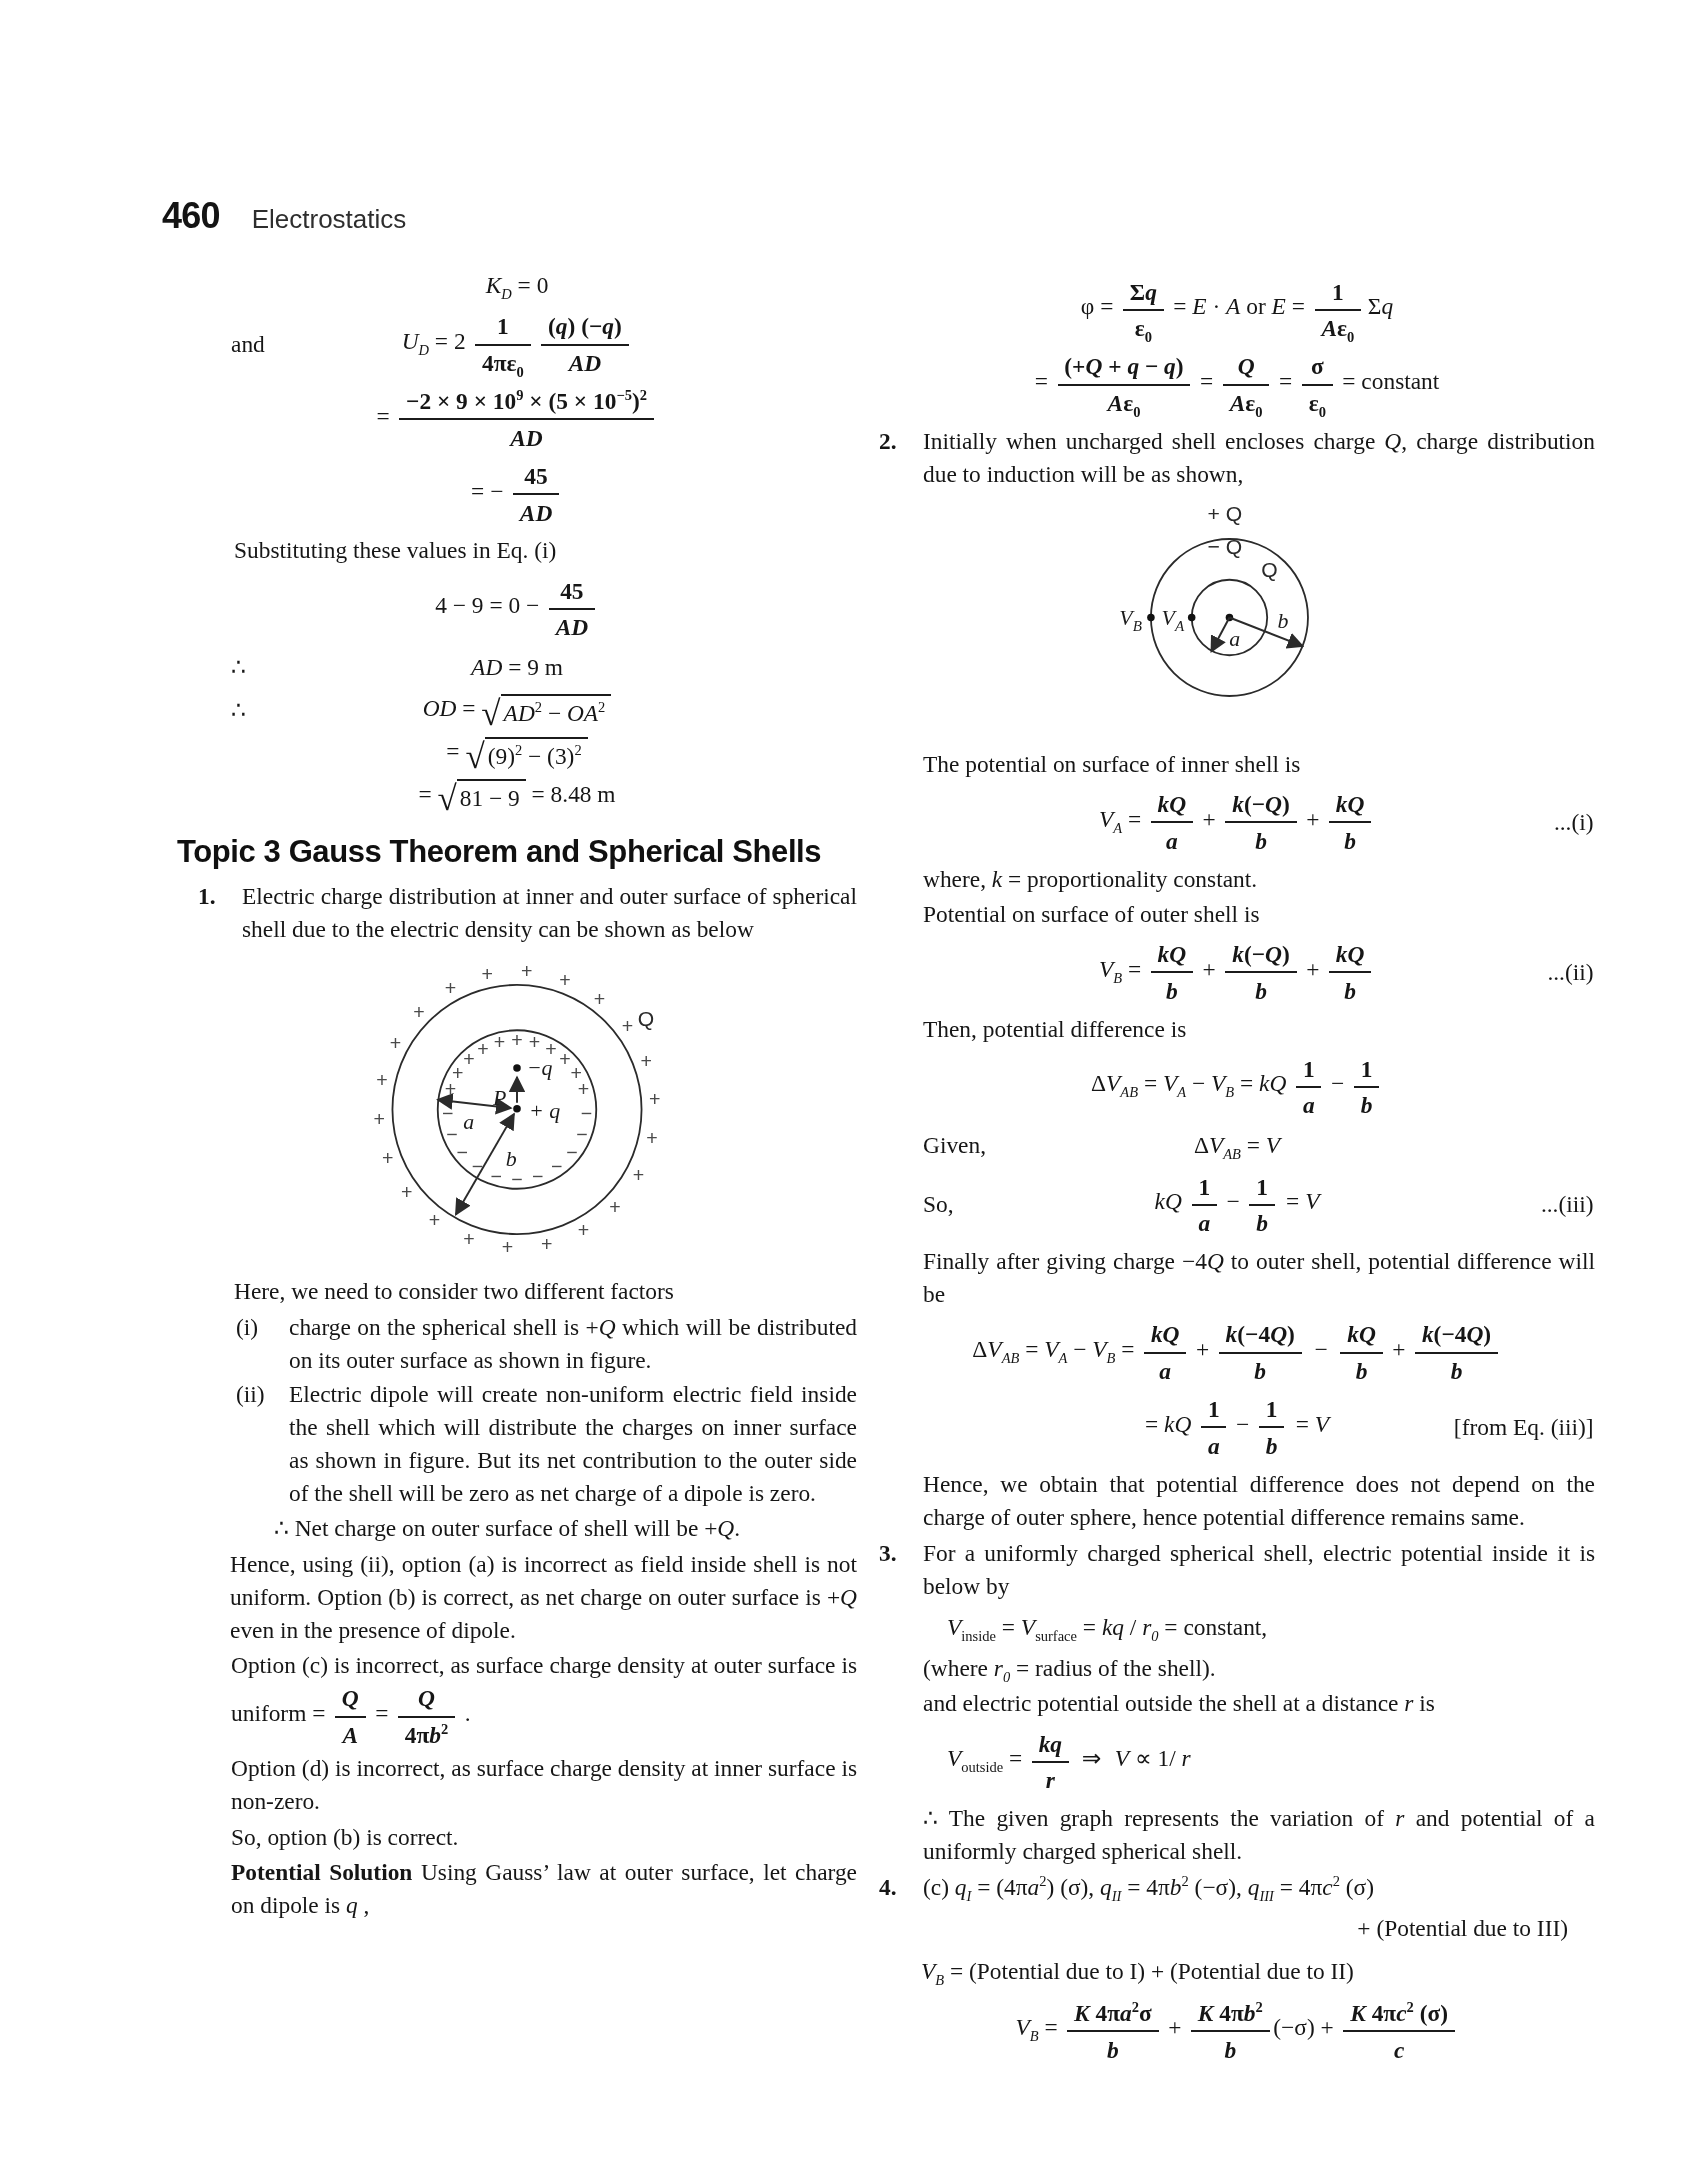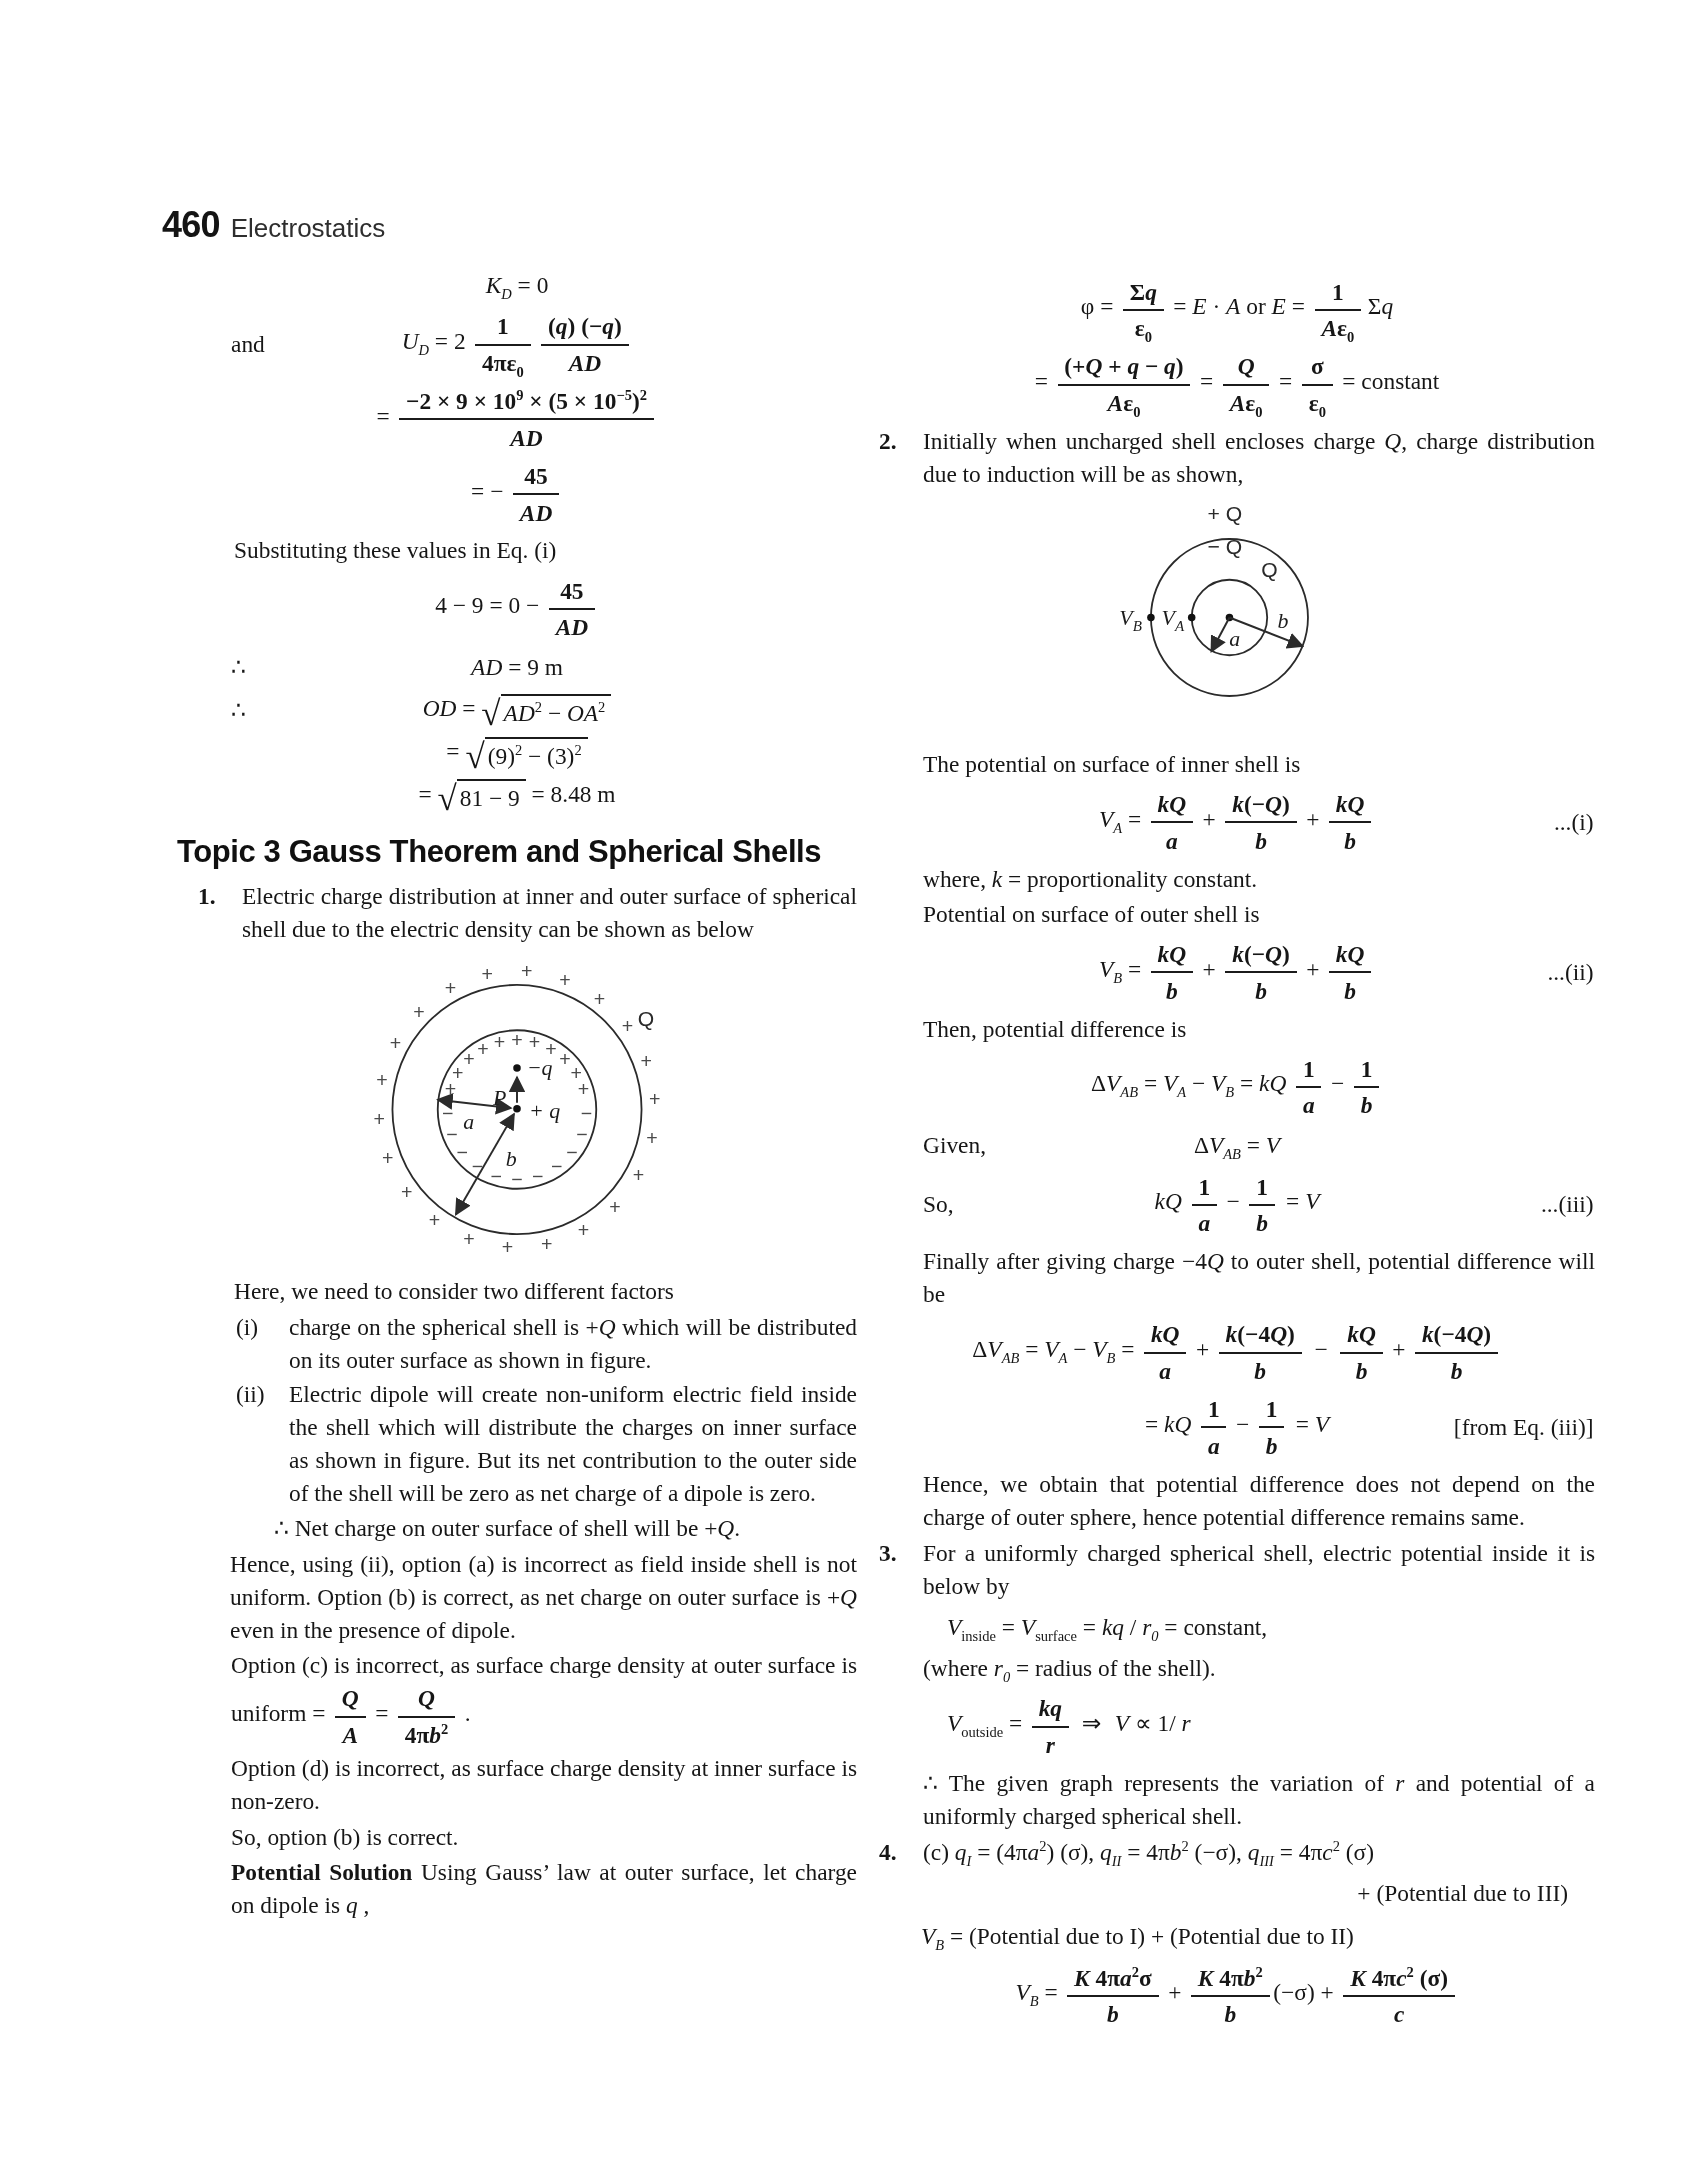--- a/index.html
+++ b/index.html
@@ -1,18 +1,18 @@
 <!DOCTYPE html>
 <html style="font-size:12px"><head>
 <meta charset="utf-8">
 <style>
   html,body{margin:0;padding:0;background:#ffffff;}
   .page{position:relative;width:1700px;height:2172px;background:#ffffff;overflow:hidden;
         color:#161616;font-family:"Liberation Serif",serif;}
-  .hdr{position:absolute;left:162px;top:204px;display:flex;align-items:baseline;gap:11px;
+  .hdr{position:absolute;left:162px;top:195px;display:flex;align-items:baseline;gap:32px;
        font-family:"Liberation Sans",sans-serif;}
   .hdr .num{font-size:36px;font-weight:bold;color:#141414;letter-spacing:-0.8px;}
   .hdr .sub{font-size:26px;color:#2e2e2e;}
   .col{position:absolute;font-size:23.4px;line-height:33px;text-align:justify;}
   #left-col{left:177px;top:258px;width:680px;}
   #right-col{left:879px;top:266px;width:716px;}
 
   .p{margin:2.3px 0;}
   .topic{font-family:"Liberation Sans",sans-serif;font-weight:bold;font-size:31px;line-height:38px;
          letter-spacing:-0.4px;margin:19.6px 0 9px 0;text-align:left;color:#101010;}
@@ -257,20 +257,21 @@
       </div>
       <div class="p" style="padding-left: 44px;">Hence, we obtain that potential difference does not depend on the charge of outer sphere, hence potential difference remains same.</div>
       <div class="item">
         <span class="m">3.</span>
         <span class="tx">For a uniformly charged spherical shell, electric potential inside it is below by</span>
       </div>
       <div class="eqrow">
         <span class="eqbody l" style="padding-left: 68px;"><span class="it">V</span><sub>inside</sub> = <span class="it">V</span><sub>surface</sub> = <span class="it">kq</span> / <span class="it">r</span><sub class="it">0</sub> = constant,</span>
       </div>
       <div class="p" style="padding-left: 44px;">(where <span class="it">r</span><sub class="it">0</sub> = radius of the shell).</div>
+      <div class="p" style="padding-left: 44px;">and electric potential outside the shell at a distance <span class="it">r</span> is</div>
       <div class="eqrow">
         <span class="eqbody l" style="padding-left: 68px;"><span class="it">V</span><sub>outside</sub> = <span class="frac"><span class="fnum"><span class="it">kq</span></span><span class="fden"><span class="it">r</span></span></span><span style="display: inline-block; width: 9px;"></span>⇒<span style="display: inline-block; width: 13.6px;"></span><span class="it">V</span> ∝ 1/ <span class="it">r</span></span>
       </div>
       <div class="p" style="padding-left: 44px;">∴  The given graph represents the variation of <span class="it">r</span> and potential of a uniformly charged spherical shell.</div>
       <div class="item">
         <span class="m">4.</span>
         <span class="tx">(c) <span class="it">q</span><sub class="it">I</sub> = (4π<span class="it">a</span><sup>2</sup>) (σ), <span class="it">q</span><sub class="it">II</sub> = 4π<span class="it">b</span><sup>2</sup> (−σ), <span class="it">q</span><sub class="it">III</sub> = 4π<span class="it">c</span><sup>2</sup> (σ)</span>
       </div>
       <div class="eqrow">
         <span class="eqbody r">+ (Potential due to III)</span>

